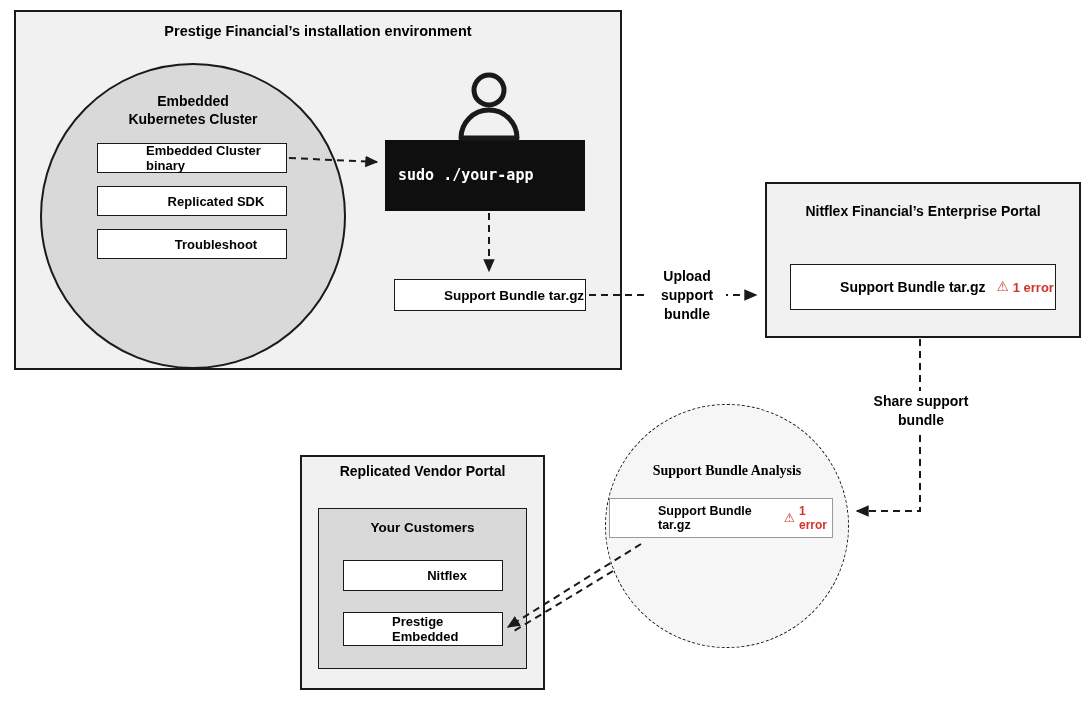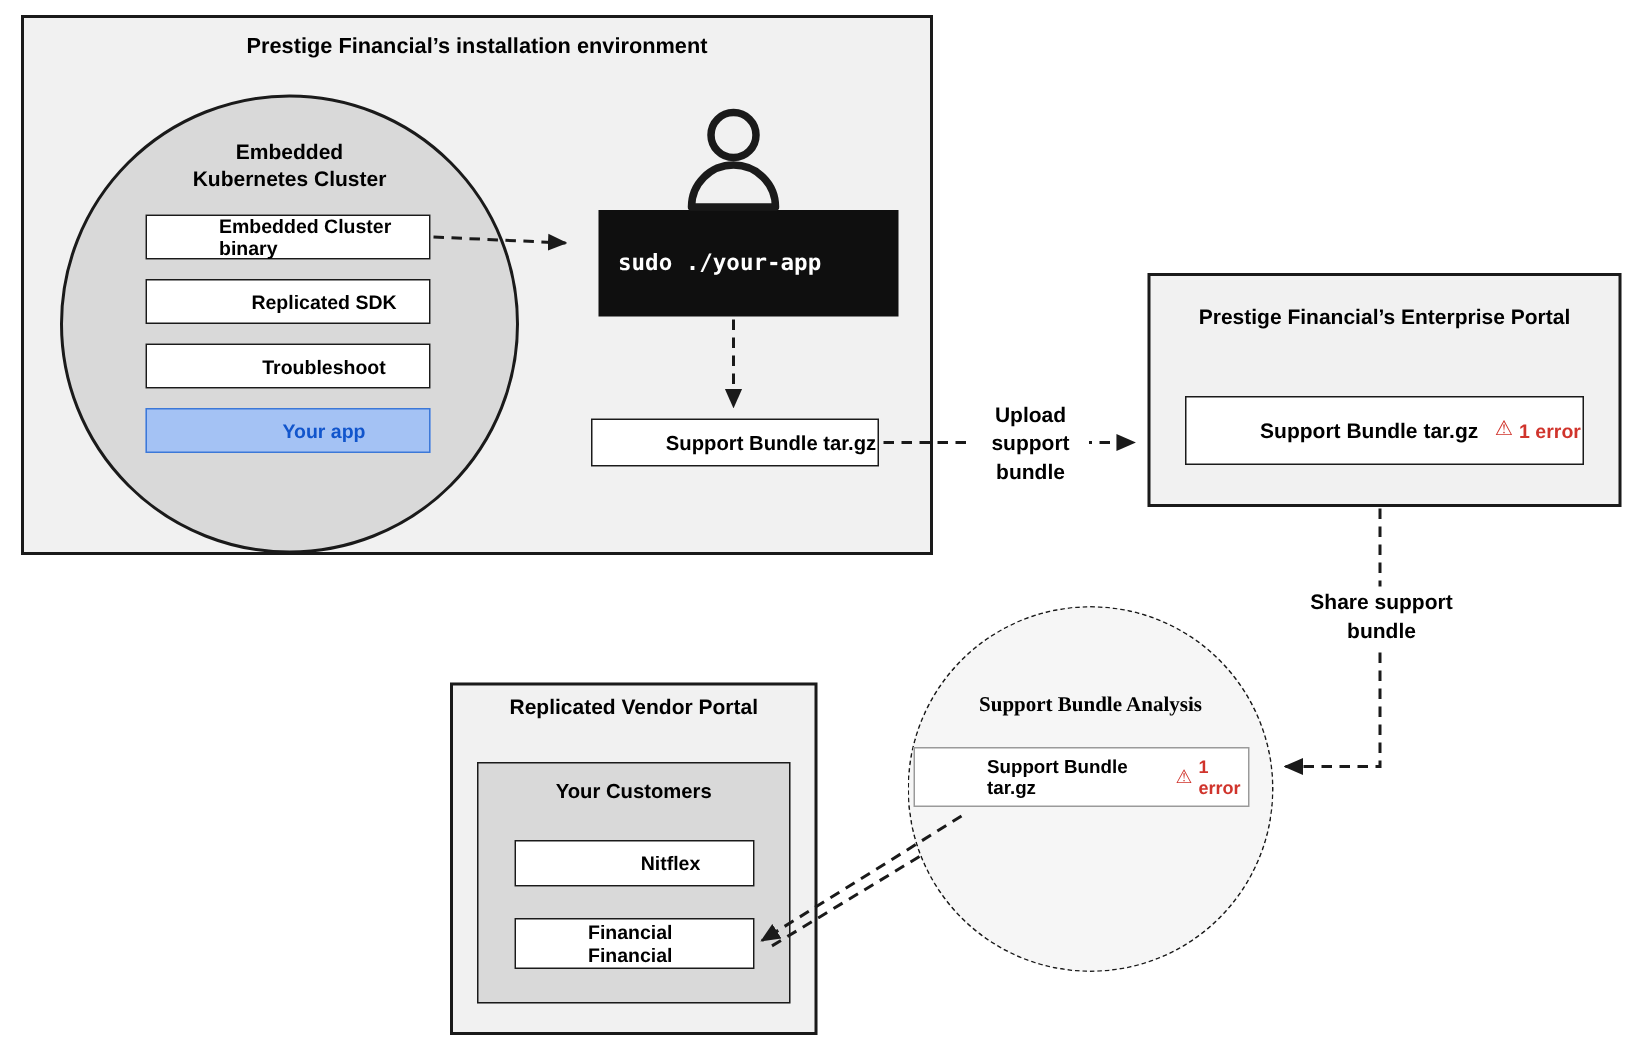--- a/index.html
+++ b/index.html
@@ -23,21 +23,21 @@
   .eportal-ttl  { left:765px; top:202px; width:316px; }
   .analysis-ttl { left:605px; top:462px; width:244px;font-family:Liberation Serif, serif; }
   .vportal-ttl  { left:300px; top:462px; width:245px; }
   .customers-ttl{ left:318px; top:519px; width:209px; font-size:13.5px; }
 
   .node { position:absolute; background:#fff; border:1.5px solid #1a1a1a; display:flex;
           align-items:center; justify-content:center; font-weight:bold; font-size:13px; z-index:2;padding-left:48px; }
   .item-box { left:97px; width:190px; height:30px; }
   .app-box  { background:var(--app_box_bg,#a4c2f4); border-color:var(--app_box_border,#3c78d8); color:var(--app_box_text,#1155cc); }
 
-  .terminal { position:absolute; left:399px; top:140px; width:200px; height:71px;
+  .terminal { position:absolute; left:385px; top:140px; width:200px; height:71px;
               background:var(--terminal_bg,#0f0f0f); color:var(--terminal_text,#fff);
               font-family:"DejaVu Sans Mono", monospace; font-weight:bold; font-size:15px; line-height:1.45;
               display:flex; flex-direction:column; justify-content:center; padding-left:13px; z-index:2; }
 
   .bundle-plain { left:394px; top:279px; width:192px; height:32px; font-size:13.5px; }
 
   .bundle-err { gap:11px; }
   .eportal-bundle  { left:790px; top:264px; width:266px; height:46px; font-size:14px; }
   .analysis-bundle { left:609px; top:498px; width:224px; height:40px; font-size:12.5px; border:1.2px solid #9a9a9a; gap:8px; }
 
@@ -67,30 +67,29 @@
   <div class="ttl env-ttl">Prestige Financial’s installation environment</div>
 
   <div class="circle cluster-circle"></div>
   <div class="ttl cluster-ttl">
     <span style="display:block">Embedded</span>
     <span style="display:block">Kubernetes Cluster</span>
   </div>
   <div class="node item-box" style="top:143px">Embedded Cluster binary</div>
   <div class="node item-box" style="top:229px">Troubleshoot</div>
   <div class="node item-box" style="top:186px">Replicated SDK</div>
-  <div class="node item-box app-box" style="top:272px">Your app</div>
 
   <div class="terminal">
     <div>sudo ./your-app</div>
   </div>
 
   <div class="node bundle-plain">Support Bundle tar.gz</div>
 
   <div class="panel eportal"></div>
-  <div class="ttl eportal-ttl">Prestige Financial’s Enterprise Portal</div>
+  <div class="ttl eportal-ttl">Nitflex Financial’s Enterprise Portal</div>
   <div class="node bundle-err eportal-bundle">
     <span>Support Bundle tar.gz</span>
     <span class="err">
       <span class="warn-glyph">⚠</span>
       <span>1 error</span>
     </span>
   </div>
 
   <div class="circle analysis-circle"></div>
   <div class="ttl analysis-ttl">Support Bundle Analysis</div>
@@ -100,21 +99,21 @@
       <span class="warn-glyph">⚠</span>
       <span>1 error</span>
     </span>
   </div>
 
   <div class="panel vportal"></div>
   <div class="ttl vportal-ttl">Replicated Vendor Portal</div>
   <div class="cust-box"></div>
   <div class="ttl customers-ttl">Your Customers</div>
   <div class="node nitflex-box">Nitflex</div>
-  <div class="node prestige-box">Financial Financial</div>
+  <div class="node prestige-box">Prestige Embedded</div>
 
   <div class="flow-label upload-label">Upload support bundle</div>
   <div class="flow-label share-label">Share support bundle</div>
 
   <svg class="overlay" viewBox="0 0 1092 706">
     <defs>
       <marker id="ah" viewBox="0 0 10 10" refX="9" refY="5" markerWidth="6.5" markerHeight="6.5" orient="auto">
         <path d="M0,0.6 L10,5 L0,9.4 Z" fill="#1a1a1a"></path>
       </marker>
     </defs>

